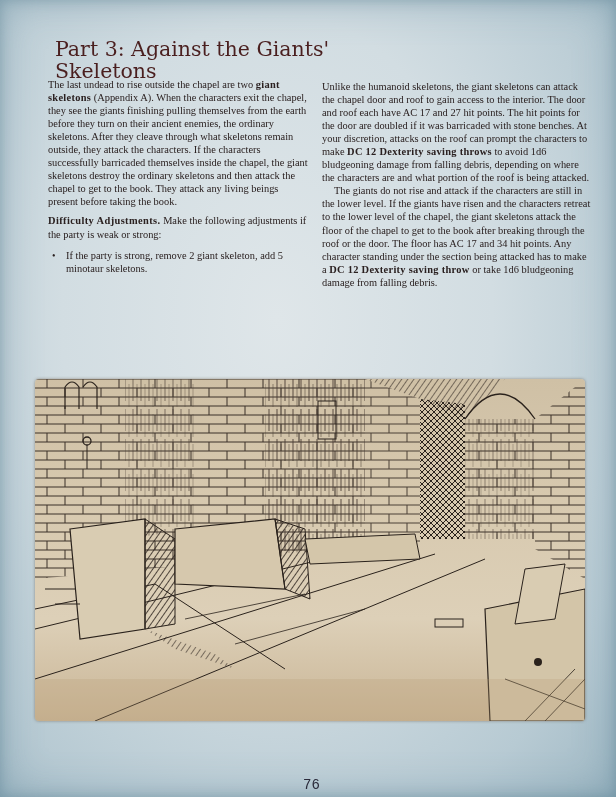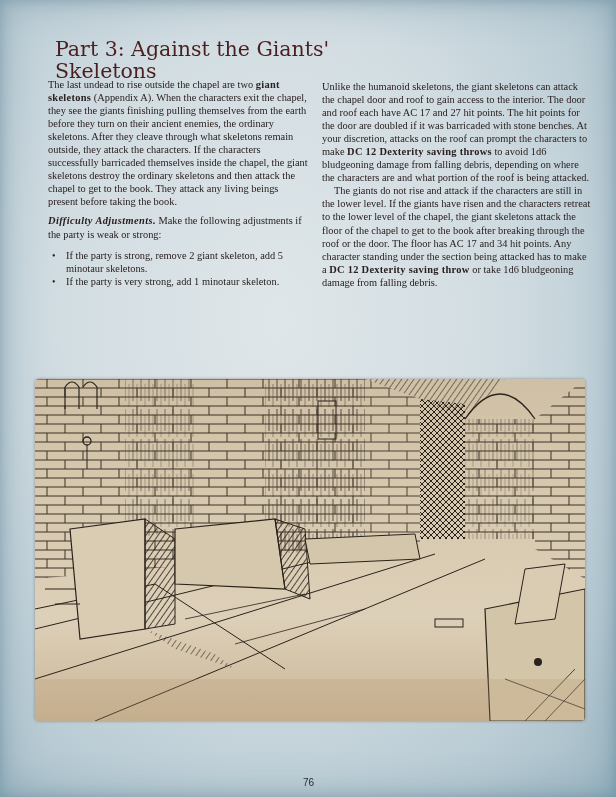--- a/index.html
+++ b/index.html
@@ -19,57 +19,56 @@
     color: #4a1f1f; font-weight: normal; margin: 8px;
   }
   .col {
     position: absolute; font-family: "Liberation Serif", serif;
     font-size: 10.4px; line-height: 13.05px; color: #2a2020;
   }
   .col-left { left: 48px; top: 78px; width: 262px; }
   .col-right { left: 322px; top: 80px; width: 270px; }
   .col p { margin: 0; }
   .b { font-weight: bold; letter-spacing: 0.3px; }
-  .subhead { font-weight: bold; font-style: italic; letter-spacing: 0.4px; }
+  .subhead { font-weight: bold; letter-spacing: 0.4px; }
   .gap { margin-top: 6px !important; }
   .indent { text-indent: 12px; }
   ul.adj { list-style: none; margin: 8px 0 0 0; padding: 0; }
   ul.adj li { position: relative; padding-left: 18px; }
   ul.adj li::before {
     content: "\2022"; position: absolute; left: 4px; top: 0; font-size: 10px;
   }
   .illustration {
     position: absolute; left: 35px; top: 379px; width: 550px; height: 342px;
     border-radius: 4px; overflow: hidden;
     background: linear-gradient(180deg, #cfc0a5 0%, #d8cab0 40%, #ddd0b8 70%, #c9b596 100%);
     box-shadow: 0 0 3px rgba(80,60,40,0.5);
   }
   .illustration svg { width: 100%; height: 100%; display: block; }
   .page-number {
-    position: absolute; left: 303px; top: 777px; font-size: 10px;
-    font-family: Liberation Sans, sans-serif; color: #2a2a3a;
+    position: absolute; left: 303px; top: 777px; font-size: 14px;
+    font-family: Liberation Mono, monospace; color: #2a2a3a;
   }
 </style>
 </head>
 <body>
 
 <div class="vignette"></div>
 
 <h1 class="page-title">Part 3: Against the Giants' Skeletons</h1>
 
 <div class="col col-left">
   <p>
     <span>The last undead to rise outside the chapel are two </span><span class="b">giant skeletons</span><span> (Appendix A). When the characters exit the chapel, they see the giants finishing pulling themselves from the earth before they turn on their ancient enemies, the ordinary skeletons. After they cleave through what skeletons remain outside, they attack the characters. If the characters successfully barricaded themselves inside the chapel, the giant skeletons destroy the ordinary skeletons and then attack the chapel to get to the book. They attack any living beings present before taking the book.</span>
   </p>
   <p class="gap">
     <span class="subhead">Difficulty Adjustments.</span><span> Make the following adjustments if the party is weak or strong:</span>
   </p>
   <ul class="adj">
     <li><span>If the party is strong, remove 2 giant skeleton, add 5 minotaur skeletons.</span></li>
-    <li><span>If the party is very strong, add 1 minotaur skeleton.</span></li>
   </ul>
 </div>
 
 <div class="col col-right">
   <p>
     <span>Unlike the humanoid skeletons, the giant skeletons can attack the chapel door and roof to gain access to the interior. The door and roof each have AC 17 and 27 hit points. The hit points for the door are doubled if it was barricaded with stone benches. At your discretion, attacks on the roof can prompt the characters to make </span><span class="b">DC 12 Dexterity saving throws</span><span> to avoid 1d6 bludgeoning damage from falling debris, depending on where the characters are and what portion of the roof is being attacked.</span>
   </p>
   <p class="indent">
     <span>The giants do not rise and attack if the characters are still in the lower level. If the giants have risen and the characters retreat to the lower level of the chapel, the giant skeletons attack the floor of the chapel to get to the book after breaking through the roof or the door. The floor has AC 17 and 34 hit points. Any character standing under the section being attacked has to make a </span><span class="b">DC 12 Dexterity saving throw</span><span> or take 1d6 bludgeoning damage from falling debris.</span>
   </p>

